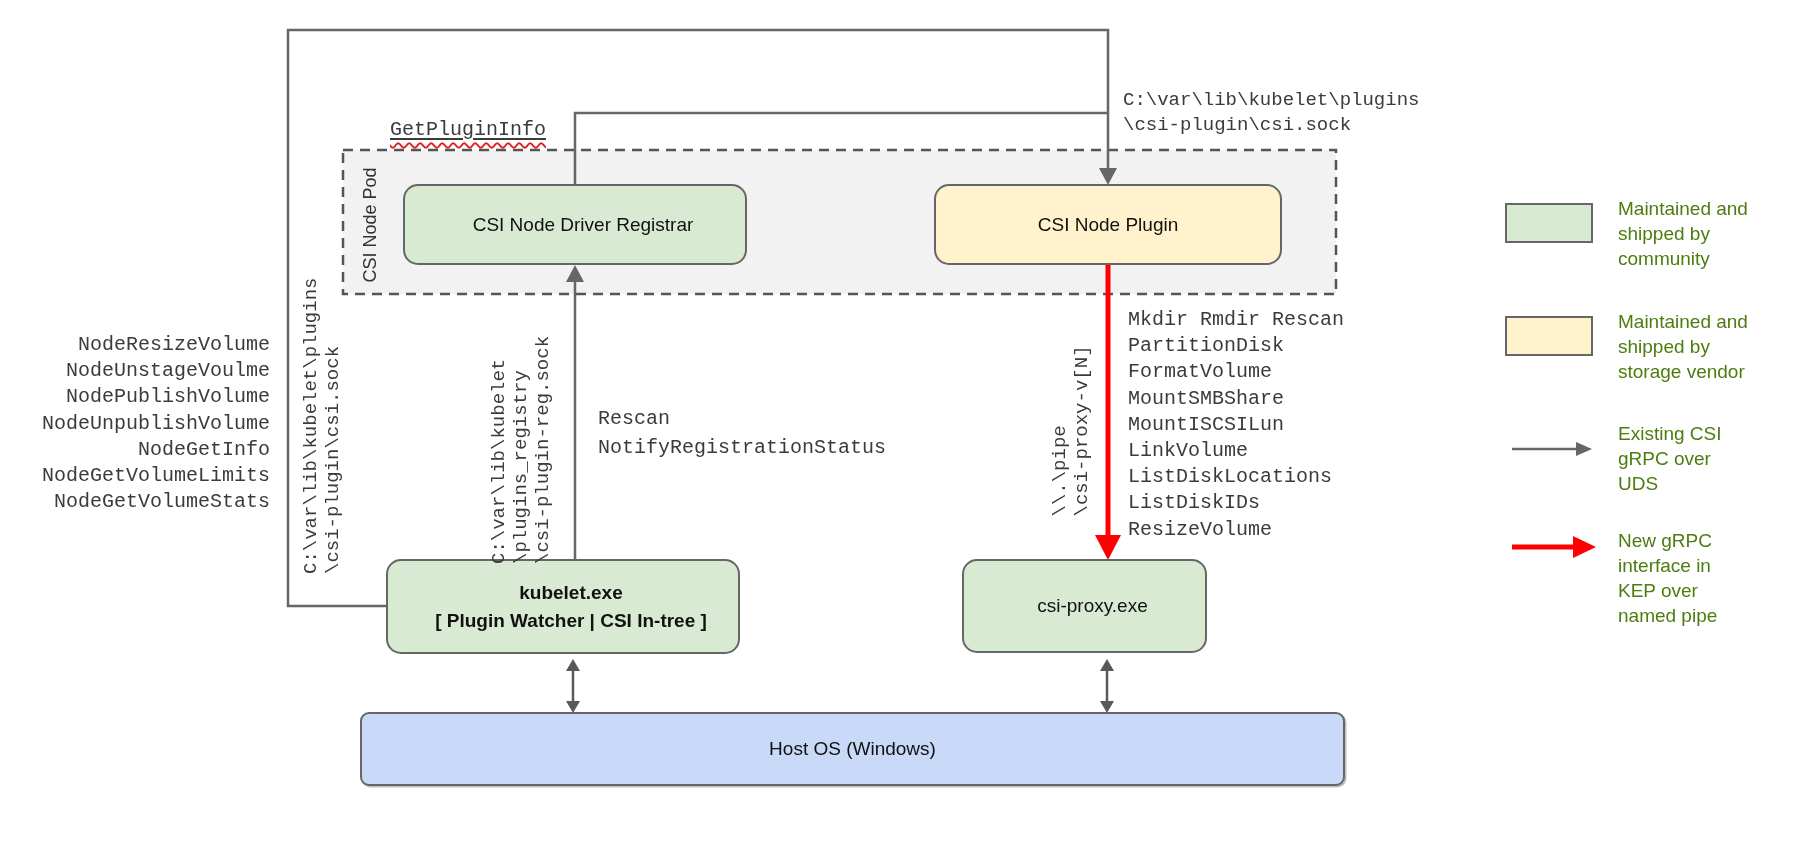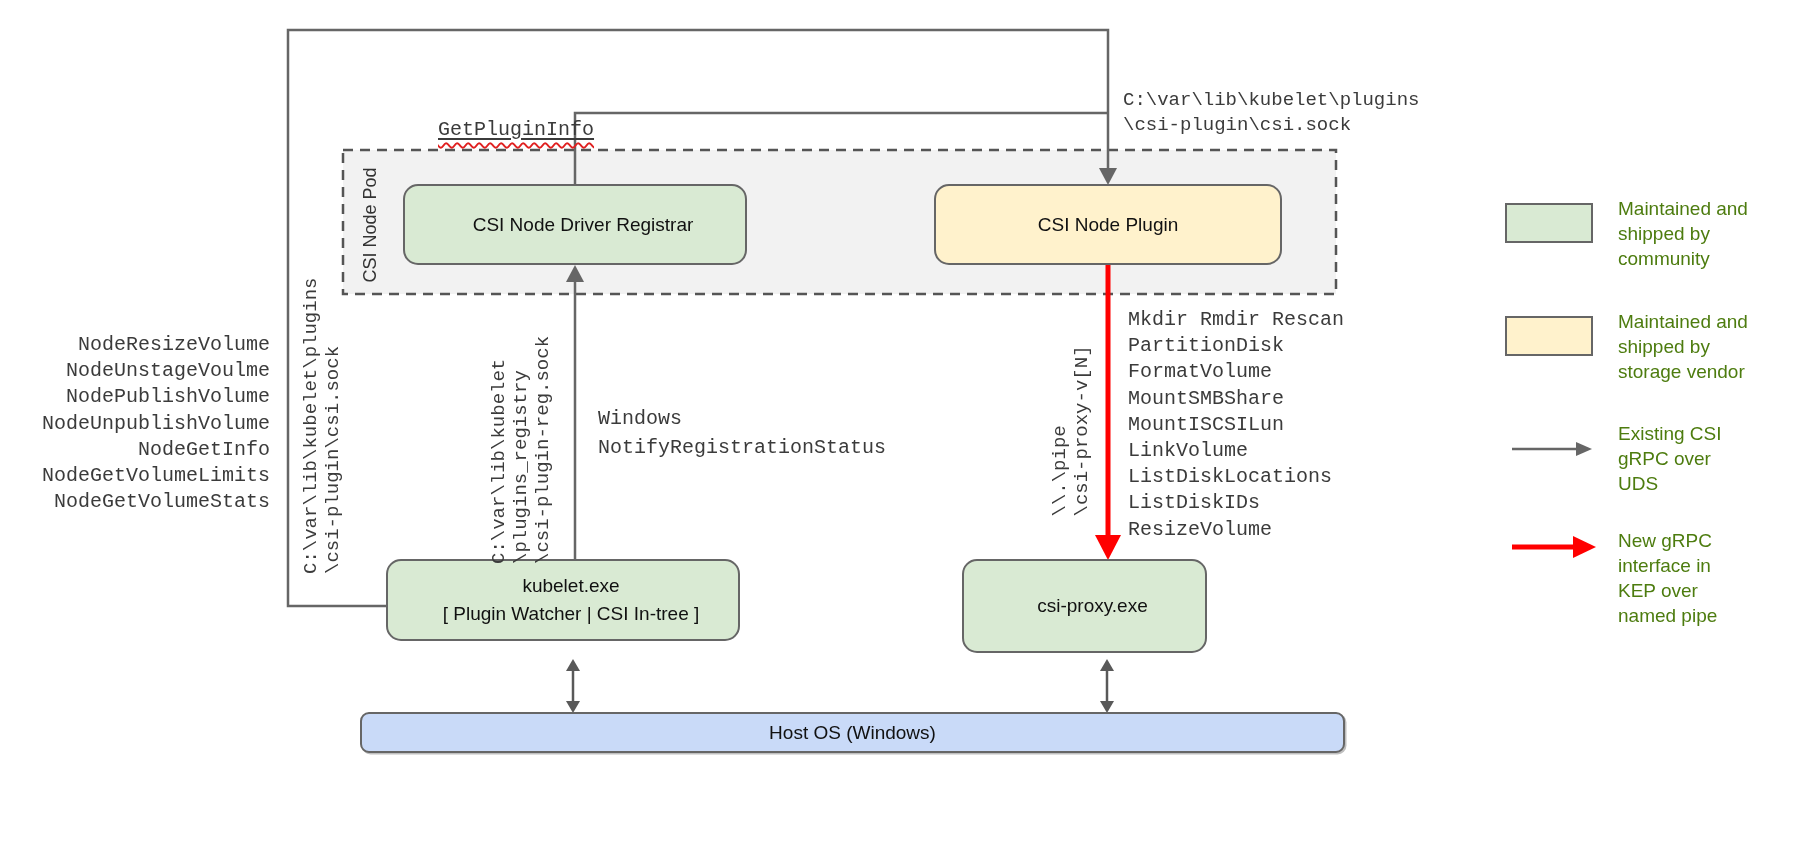--- a/index.html
+++ b/index.html
@@ -17,21 +17,21 @@
   .pre{white-space:pre-line;}
   .rot{position:absolute;transform:rotate(-90deg);white-space:pre-line;
        font-family:"Liberation Mono","DejaVu Sans Mono",monospace;color:#3b3b3b;
        font-size:19px;line-height:22px;text-align:left;}
   .podlabel{position:absolute;left:312px;top:213px;width:120px;height:24px;
        transform:rotate(-90deg);font-size:18px;color:#333;text-align:center;
        font-family:"Liberation Sans",sans-serif;}
   .list{position:absolute;font-size:20px;line-height:26.2px;}
   .gpi{position:absolute;left:390px;top:118px;font-size:20px;}
   .gpi-wavy{text-decoration:underline wavy #e02020;text-decoration-thickness:2px;text-underline-offset:7px;}
-  .gpi-solid{text-decoration:underline solid #3b3b3b;text-decoration-thickness:1.5px;text-underline-offset:3px;margin-left:48px;}
+  .gpi-solid{text-decoration:underline solid #3b3b3b;text-decoration-thickness:1.5px;text-underline-offset:3px;}
   .legend-text{position:absolute;left:1618px;font-size:19px;line-height:25px;color:#4d7c0f;}
   .swatch{position:absolute;left:1505px;width:88px;height:40px;border:2px solid #666;box-sizing:border-box;}
   .kline1{line-height:28px;}
 </style>
 </head>
 <body>
 
 <div class="canvas">
 
   <svg width="1818" height="842" viewBox="0 0 1818 842">
@@ -66,30 +66,30 @@
   <div class="podlabel">CSI Node Pod</div>
 
   <div class="box green round" style="left:403px;top:184px;width:344px;height:81px;">
     <span>CSI Node Driver Registrar</span>
   </div>
 
   <div class="box yellow round" style="left:934px;top:184px;width:348px;height:81px;">
     <span>CSI Node Plugin</span>
   </div>
 
-  <div class="box green round" style="left:386px;top:559px;width:354px;height:82px;flex-direction:column;">
+  <div class="box green round" style="left:386px;top:559px;width:354px;height:95px;flex-direction:column;font-weight:bold;">
     <span class="kline1">kubelet.exe</span>
     <span class="kline1">[ Plugin Watcher | CSI In-tree ]</span>
   </div>
 
   <div class="box green round" style="left:962px;top:559px;width:245px;height:94px;">
     <span>csi-proxy.exe</span>
   </div>
 
-  <div class="box blue" style="left:360px;top:712px;width:985px;height:41px;">
+  <div class="box blue" style="left:360px;top:712px;width:985px;height:74px;">
     <span>Host OS (Windows)</span>
   </div>
 
   <div class="gpi mono">
     <span class="gpi-wavy"><span class="gpi-solid">GetPluginInfo</span></span>
   </div>
 
   <div class="mono pre" style="position:absolute;left:1123px;top:88px;font-size:19px;line-height:25px;">C:\var\lib\kubelet\plugins
 \csi-plugin\csi.sock</div>
 
@@ -103,21 +103,21 @@
     <div>NodeGetVolumeStats</div>
   </div>
 
   <div class="rot" style="left:172px;top:402px;width:300px;height:44px;">C:\var\lib\kubelet\plugins
 \csi-plugin\csi.sock</div>
 
   <div class="rot" style="left:396px;top:406px;width:250px;height:66px;">C:\var\lib\kubelet
 \plugins_registry
 \csi-plugin-reg.sock</div>
 
-  <div class="mono pre" style="position:absolute;left:598px;top:404px;font-size:20px;line-height:29px;">Windows
+  <div class="mono pre" style="position:absolute;left:598px;top:404px;font-size:20px;line-height:29px;">Rescan
 NotifyRegistrationStatus</div>
 
   <div class="rot" style="left:973px;top:397px;width:195px;height:44px;">\\.\pipe
 \csi-proxy-v[N]</div>
 
   <div class="list mono" style="left:1128px;top:307px;width:280px;text-align:left;">
     <div>Mkdir Rmdir Rescan</div>
     <div>PartitionDisk</div>
     <div>FormatVolume</div>
     <div>MountSMBShare</div>

